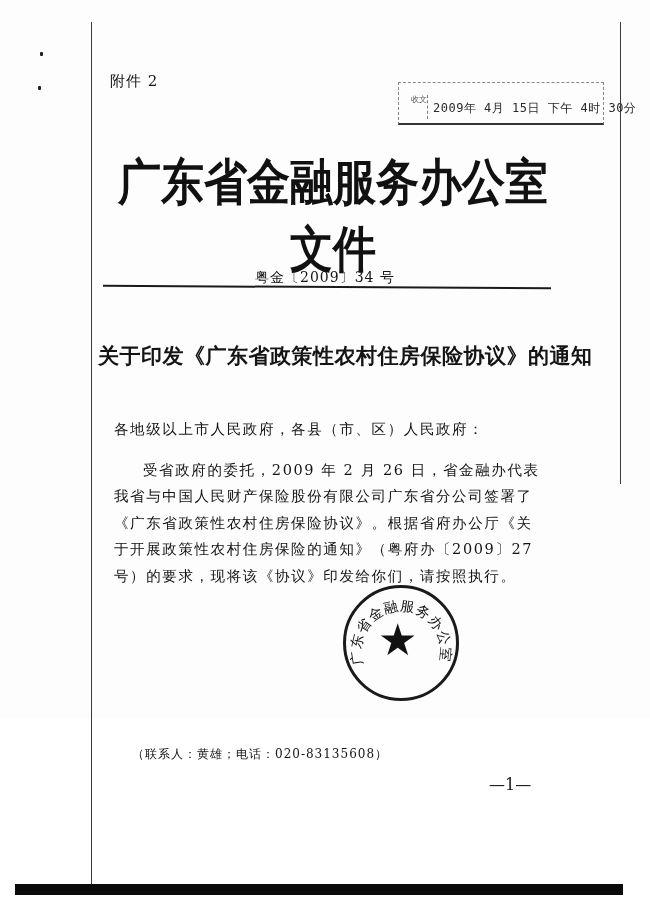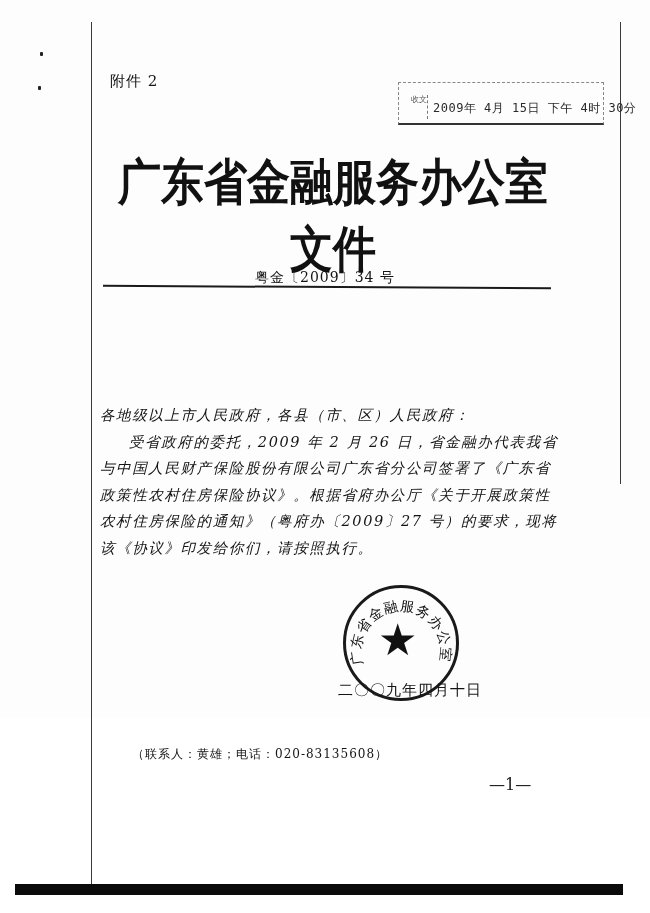--- a/index.html
+++ b/index.html
@@ -21,21 +21,21 @@
   .received-stamp .txt { position:absolute; left:34px; top:17px; letter-spacing:0.5px; white-space:nowrap; font-family:"DejaVu Sans Mono", monospace; font-size:12px; }
   .doc-header {
     position:absolute; left:118px; top:150px; width:430px; text-align:center;
     font-size:43px; font-weight:bold; letter-spacing:0px; color:#111;
     font-family:"DejaVu Serif", serif; transform:scaleY(1.15); transform-origin:top;
   }
   .doc-number { position:absolute; left:100px; top:269px; width:450px; text-align:center; font-size:14px; letter-spacing:1px; }
   .header-rule { position:absolute; left:103px; top:286px; width:448px; height:2px; background:#1a1a1a; transform:rotate(0.3deg); }
   .notice-title { position:absolute; left:98px; top:342px; font-size:21px; font-weight:bold; letter-spacing:0.5px; white-space:nowrap; font-family:"DejaVu Sans", sans-serif; }
   .body-text { position:absolute; left:100px; top:402px; width:462px; font-size:14.5px; line-height:26.5px; letter-spacing:1.6px; }
-  .body-text p { margin:0;font-style:italic; }
+  .body-text p { margin:14px; }
   .body-text .indent { text-indent:29px; }
   .seal {
     position:absolute; left:343px; top:585px; width:110px; height:110px; border:3px solid #1a1a1a; border-radius:50%;
   }
   .seal .star { position:absolute; left:32px; top:30px; font-size:44px; line-height:44px; color:#111; }
   .seal .ring-text { position:absolute; left:0; top:0; width:110px; height:110px; }
   .sign-date { position:absolute; left:338px; top:681px; font-size:15px; letter-spacing:1px; white-space:nowrap; }
   .contact { position:absolute; left:132px; top:746px; font-size:12px; letter-spacing:1px; white-space:nowrap; }
   .page-number { position:absolute; left:489px; top:775px; font-size:16px; white-space:nowrap; }
   .bottom-bar { position:absolute; left:15px; top:884px; width:608px; height:11px; background:#0b0b0b; }
@@ -53,37 +53,37 @@
 
   <div class="received-stamp">
     <div class="lbl">收文</div>
     <div class="txt">2009年 4月 15日 下午 4时 30分</div>
   </div>
 
   <div class="doc-header">广东省金融服务办公室文件</div>
   <div class="doc-number">粤金〔2009〕34 号</div>
   <div class="header-rule"></div>
 
+  <div class="notice-title">关于印发《广东省政策性农村住房保险协议》的通知</div>
 
   <div class="body-text">
     <p>各地级以上市人民政府，各县（市、区）人民政府：</p>
     <p class="indent">受省政府的委托，2009 年 2 月 26 日，省金融办代表我省与中国人民财产保险股份有限公司广东省分公司签署了《广东省政策性农村住房保险协议》。根据省府办公厅《关于开展政策性农村住房保险的通知》（粤府办〔2009〕27 号）的要求，现将该《协议》印发给你们，请按照执行。</p>
   </div>
 
   <div class="seal">
     <svg class="ring-text" viewBox="0 0 110 110">
       <defs>
         <path id="sealArc" d="M 18 78 A 40 40 0 1 1 92 78"></path>
       </defs>
       <text font-size="14" font-family="DejaVu Serif, serif" fill="#111" letter-spacing="1">
         <textPath href="#sealArc" startOffset="2" id="sealTextPath">广东省金融服务办公室</textPath>
       </text>
     </svg>
     <div class="star">★</div>
   </div>
 
-  <div class="sign-date">二〇〇九年四月十日</div>
 
   <div class="contact">（联系人：黄雄；电话：020-83135608）</div>
   <div class="page-number">—1—</div>
 
   <div class="bottom-bar"></div>
 </div>
 
 </body></html>

